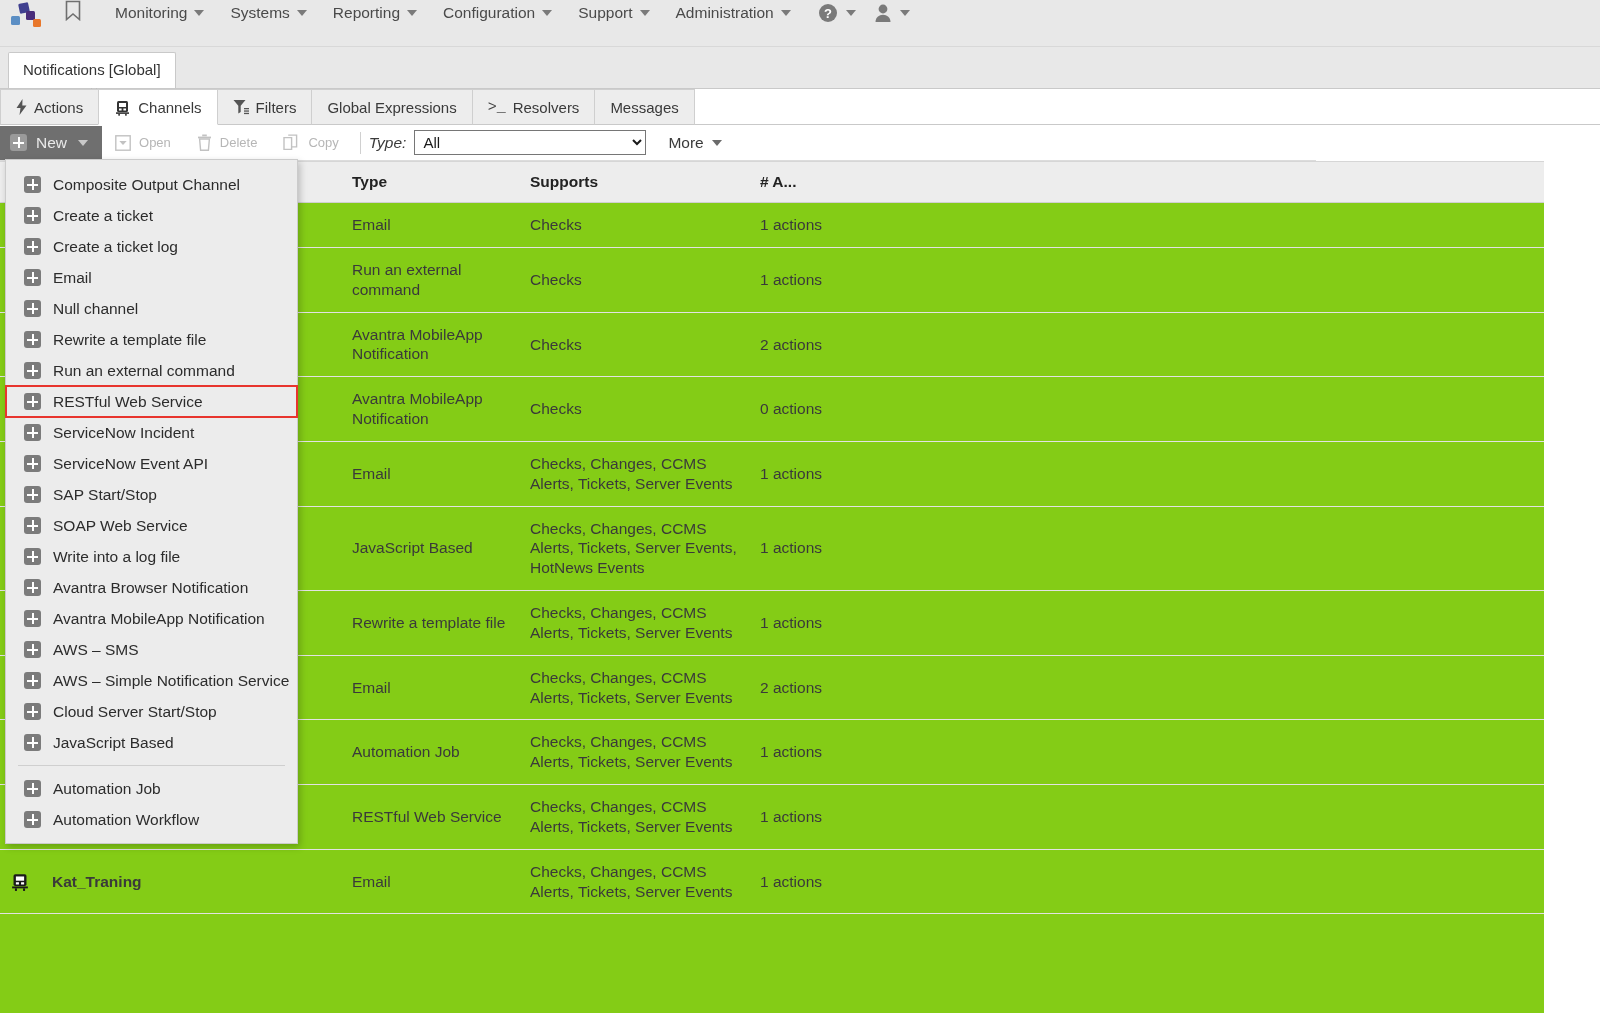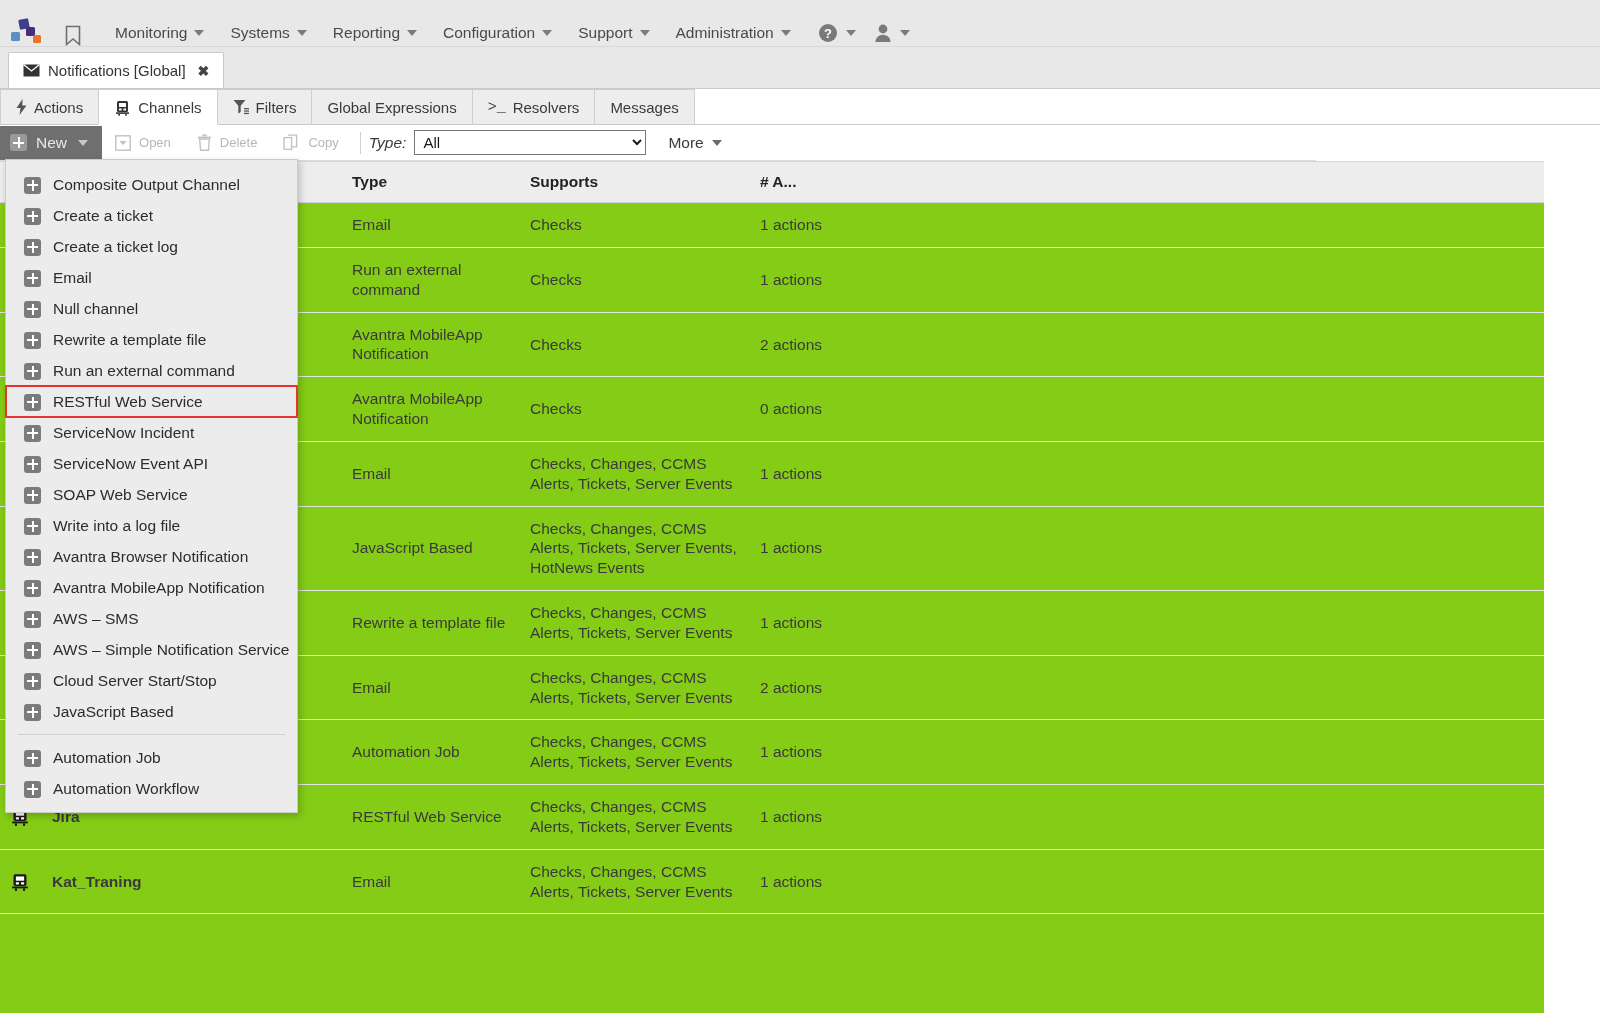--- a/index.html
+++ b/index.html
@@ -8,21 +8,21 @@
     font-family: "Liberation Sans", sans-serif;
     background: #ffffff;
     overflow: hidden;
     color: #333333;
   }
 
   
   .topbar {
     position: absolute; left: 0; top: 0; width: 1600px; height: 47px;
     background: #e8e8e8;
-    display: flex; align-items: flex-end;
+    display: flex; align-items: flex-start;
     border-bottom: 1px solid #d8d8d8;
   }
   .logo { width: 40px; margin-left: 10px; position: relative; height: 30px; }
   .logo svg { display: block; }
   .bookmark-icon { margin-left: 10px; width: 26px; display: flex; justify-content: center; align-items: center; }
   .menu-items { display: flex; align-items: center; margin-left: 16px; }
   .menu-item {
     display: flex; align-items: center; gap: 7px;
     padding: 4px 13px; font-size: 15.5px; color: #4a4a4a;
     cursor: pointer; white-space: nowrap;
@@ -46,20 +46,21 @@
   }
   .wtab {
     display: flex; align-items: center; gap: 8px;
     background: #ffffff;
     border: 1px solid #c9c9c9; border-bottom: none;
     height: 36px; padding: 0 14px;
     margin-left: 8px;
     font-size: 15px; color: #333;
     border-radius: 2px 2px 0 0;
     cursor: pointer;
+    flex-direction: column;
   }
   .wtab .close-x { font-size: 14px; font-weight: bold; color: #444; margin-left: 4px; cursor: pointer; }
 
   
   .subtabs {
     position: absolute; left: 0; top: 89px; width: 1600px; height: 36px;
     background: #ffffff;
     display: flex; align-items: stretch;
     border-bottom: 1px solid #c9c9c9;
   }
@@ -165,21 +166,21 @@
   .dropdown {
     position: absolute; left: 5px; top: 159px;
     width: 293px;
     background: #ececec;
     border: 1px solid #cbcbcb;
     box-shadow: 2px 3px 7px rgba(0,0,0,0.22);
     z-index: 50;
     padding: 9px 0 8px 0;
   }
   .dd-item {
-    display: flex; align-items: flex-end; gap: 12px;
+    display: flex; align-items: center; gap: 12px;
     padding: 6.5px 10px 6.5px 18px;
     font-size: 15.5px; color: #2c2c2c;
     cursor: pointer; white-space: nowrap;
   }
   .dd-sep { height: 1px; background: #cfcfcf; margin: 7px 12px; }
   .dd-item.highlighted {
     outline: 2px solid #e8352e;
     outline-offset: -1px;
     background: #ececec;
     position: relative; z-index: 2;
@@ -587,20 +588,24 @@
     <div class="dd-item">
       <span class="plusbox"></span>
       <span>ServiceNow Incident</span>
     </div>
     <div class="dd-item">
       <span class="plusbox"></span>
       <span>ServiceNow Event API</span>
     </div>
     <div class="dd-item">
       <span class="plusbox"></span>
+      <span>SAP Start/Stop</span>
+    </div>
+    <div class="dd-item">
+      <span class="plusbox"></span>
       <span>SOAP Web Service</span>
     </div>
     <div class="dd-item">
       <span class="plusbox"></span>
       <span>Write into a log file</span>
     </div>
     <div class="dd-item">
       <span class="plusbox"></span>
       <span>Avantra Browser Notification</span>
     </div>

